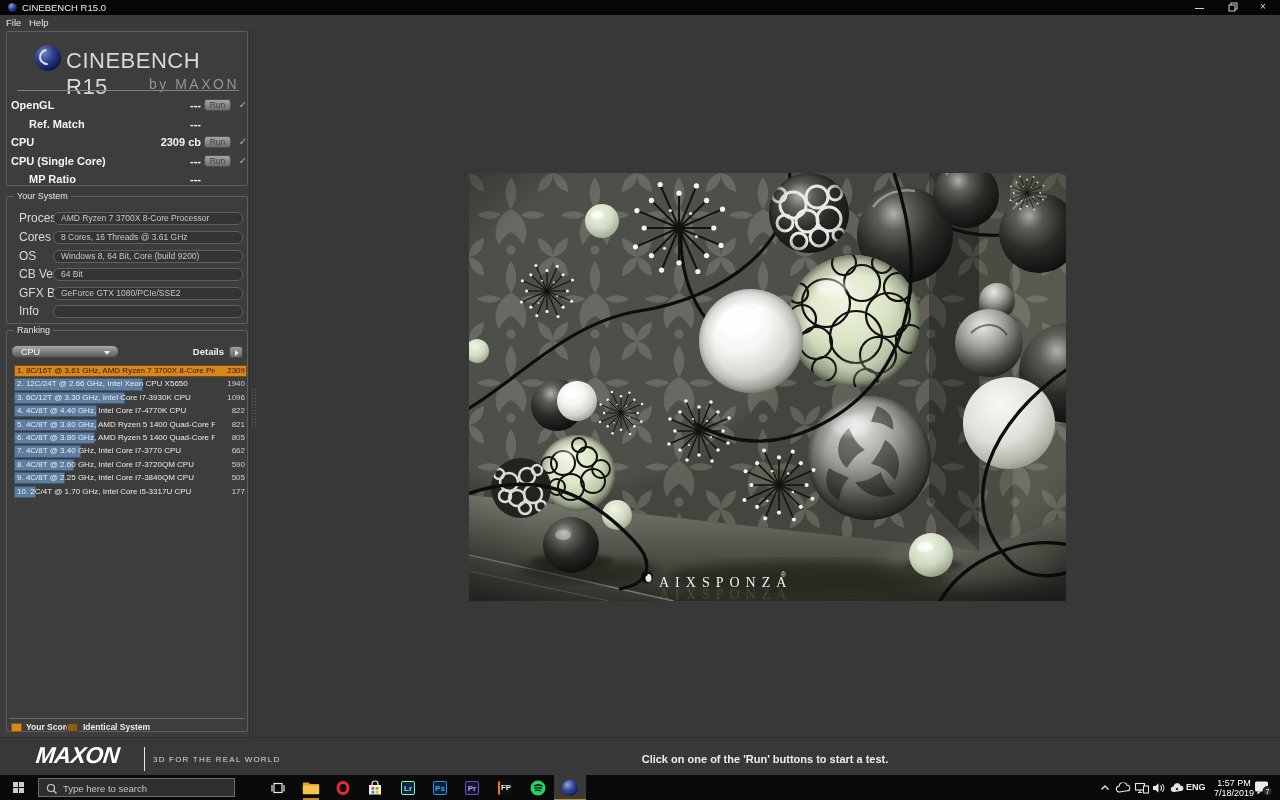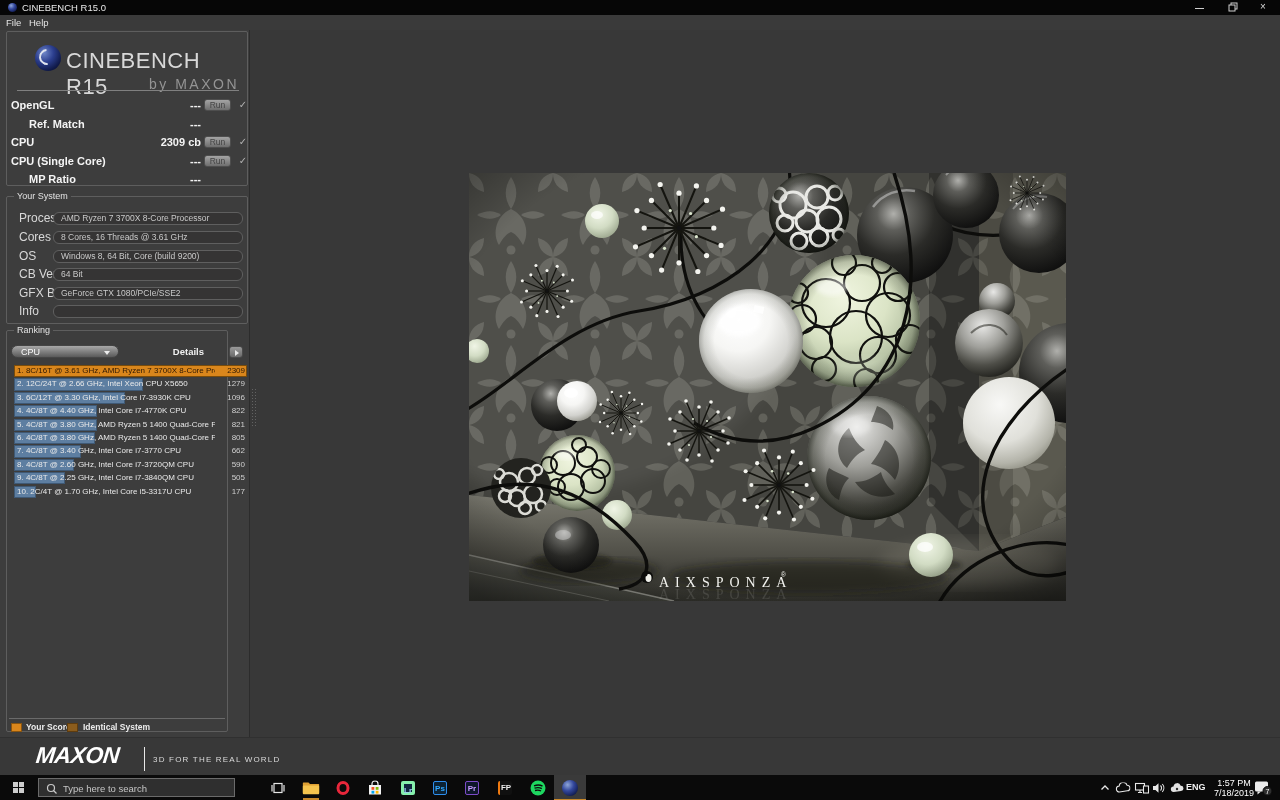--- a/index.html
+++ b/index.html
@@ -31,21 +31,21 @@
 .bench-row{position:absolute;left:0;width:242px;height:14px}
 .bench-label{position:absolute;left:4px;font-size:11px;font-weight:bold;color:#f4f4f4;line-height:14px}
 .bench-label.indent{left:22px}
 .bench-value{position:absolute;right:48px;width:90px;text-align:right;font-size:11px;font-weight:bold;color:#f4f4f4;line-height:14px}
 .run-btn{position:absolute;left:197px;top:1px;width:27px;height:12px;border-radius:3px;background:linear-gradient(#a4a4a4,#6e6e6e);border:1px solid #4e4e4e;font-size:8.5px;color:#444;text-align:center;line-height:10px}
 .check{position:absolute;left:229px;width:14px;color:#b2b2b2;font-size:10px;line-height:14px;text-align:center}
 #system-box{left:6px;top:166px;width:242px;height:128px}
 .sys-row{position:absolute;left:0;width:242px;height:13px}
 .sys-label{position:absolute;left:12px;font-size:12px;color:#d8d8d8;line-height:13px}
 .sys-input{position:absolute;left:46px;right:6px;top:0;height:13px;border-radius:6px;background:#353434;border:1px solid #5f5f5f;font-size:8.5px;color:#c9c9c9;line-height:11px;padding-left:7px;overflow:hidden;white-space:nowrap}
-#ranking-box{left:6px;top:300px;width:222px;height:402px}
+#ranking-box{left:6px;top:300px;width:242px;height:402px}
 #rk-dropdown{position:absolute;left:4px;top:14px;width:108px;height:13px;border-radius:7px;background:linear-gradient(#a8a8a8,#5a5a5a);border:1px solid #454545}
 #rk-dropdown span{position:absolute;left:9px;top:1px;font-size:9px;color:#fafafa;line-height:11px}
 #rk-caret{position:absolute;right:8px;top:4.5px;width:0;height:0;border:3.5px solid transparent;border-top:4px solid #ececec;border-bottom:none}
 #rk-details-label{position:absolute;right:23px;top:15px;font-size:9.5px;font-weight:bold;color:#f0f0f0}
 #rk-details-btn{position:absolute;left:222px;top:14.5px;width:14px;height:12px;border-radius:3px;background:linear-gradient(#9a9a9a,#6a6a6a);border:1px solid #4a4a4a}
 #rk-details-btn i{position:absolute;left:5px;top:3px;width:0;height:0;border:3px solid transparent;border-left:4px solid #e8e8e8;border-right:none}
 .rrow{position:absolute;left:7px;width:233px;height:12.2px}
 .rbar{position:absolute;left:0;top:0;bottom:0;background:#5d7ea1;border:1px solid rgba(10,20,35,.35)}
 .rrow.self .rbar{background:#d9861c;border-color:#7a4c0a}
 .rlabel{position:absolute;left:3px;top:0;font-size:8px;color:#e9e9e9;line-height:12px;white-space:nowrap;max-width:198px;overflow:hidden}
@@ -70,21 +70,21 @@
 #taskbar{left:0;top:775px;width:1280px;height:25px;background:#0a0a0a}
 #start-btn{left:0;top:0;width:38px;height:25px}
 #search-box{left:38px;top:2.5px;width:197px;height:19.5px;background:#2f2f2f;border:1px solid #6b6b6b}
 #search-box span{position:absolute;left:24px;top:4px;font-size:9.5px;color:#c6c6c6}
 .tk-btn{position:absolute;top:0;width:32px;height:25px}
 #tk-cinebench{background:#3a3a3a}
 #tk-cinebench u{position:absolute;left:0;bottom:0;width:32px;height:1.5px;background:#c8882a;text-decoration:none}
 #tk-folder u{position:absolute;left:8px;bottom:0;width:16px;height:2px;background:#c8882a}
 .appicon{position:absolute;left:50%;top:50%;transform:translate(-50%,-50%)}
 .sqicon{width:14px;height:14px;border-radius:2px;font-size:8px;font-weight:bold;text-align:center;line-height:13px}
-#ic-lr{background:#10253f;border:3px solid #86efac;color:#9ecbf5}
+#ic-lr{background:#10253f;border:1px solid #86efac;color:#9ecbf5}
 #ic-ps{background:#0c2233;border:1px solid #2d8ceb;color:#31a8ff}
 #ic-pr{background:#0f172a;border:1px solid #7d4bc8;color:#c79bff}
 #ic-fp{background:#101010;border-left:2.5px solid #f07a10;color:#ededed}
 #ic-opera{width:13px;height:14px;border-radius:50%;border:3.5px solid #e8273b}
 #ic-cb{width:16px;height:16px;border-radius:50%;background:radial-gradient(circle at 35% 30%,#8fa6d8 0%,#33479c 40%,#131f56 75%,#070c24 100%)}
 .tray{position:absolute;top:0;height:25px}
 #tray-eng{font-size:9px;font-weight:bold;color:#f2f2f2;line-height:25px}
 #tray-clock{width:56px;text-align:center;font-size:9px;color:#fff}
 #tray-clock div{line-height:10.5px}
 #tray-clock{top:2.5px}
@@ -191,21 +191,21 @@
         </div>
 
       <div class="rrow self" style="top:34px">
           <div class="rbar" style="width: 100%;"></div>
           <span class="rlabel">1. 8C/16T @ 3.61 GHz, AMD Ryzen 7 3700X 8-Core Processo</span>
           <span class="rscore">2309</span>
         </div>
       <div class="rrow" style="top:47.4px">
           <div class="rbar" style="width: 55.4%;"></div>
           <span class="rlabel">2. 12C/24T @ 2.66 GHz, Intel Xeon CPU X5650</span>
-          <span class="rscore">1279</span>
+          <span class="rscore">1940</span>
         </div>
       <div class="rrow" style="top:60.8px">
           <div class="rbar" style="width: 47.5%;"></div>
           <span class="rlabel">3. 6C/12T @ 3.30 GHz, Intel Core i7-3930K CPU</span>
           <span class="rscore">1096</span>
         </div>
       <div class="rrow" style="top:74.2px">
           <div class="rbar" style="width: 35.6%;"></div>
           <span class="rlabel">4. 4C/8T @ 4.40 GHz, Intel Core i7-4770K CPU</span>
           <span class="rscore">822</span>
@@ -575,20 +575,21 @@
       <text x="190" y="426" font-family="Liberation Serif, serif" font-size="14" letter-spacing="6" fill="#f2f2ee" opacity=".12">AIXSPONZA</text>
     </g>
 
     <rect width="597" height="428" fill="url(#vg)"></rect>
   </svg>
 
   <div class="abs" id="footer">
     <div class="abs" id="maxon-logo">MAXON</div>
     <div class="abs" id="footer-div"></div>
     <div class="abs" id="tagline">3D FOR THE REAL WORLD</div>
+    <div class="abs" id="hint">Click on one of the 'Run' buttons to start a test.</div>
   </div>
 
   <div class="abs" id="taskbar">
     <div class="abs" id="start-btn">
       <svg width="38" height="25">
           <g fill="#cdcdcd">
             <rect x="13" y="7" width="5" height="5"></rect>
             <rect x="19" y="7" width="5" height="5"></rect>
             <rect x="13" y="13" width="5" height="5"></rect>
             <rect x="19" y="13" width="5" height="5"></rect>

